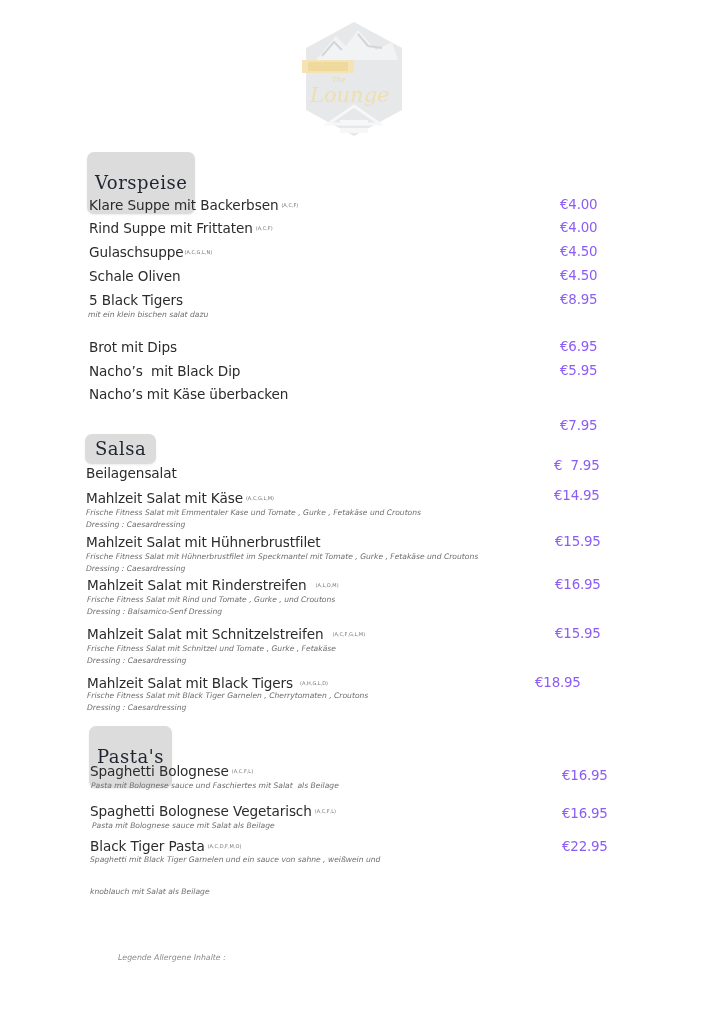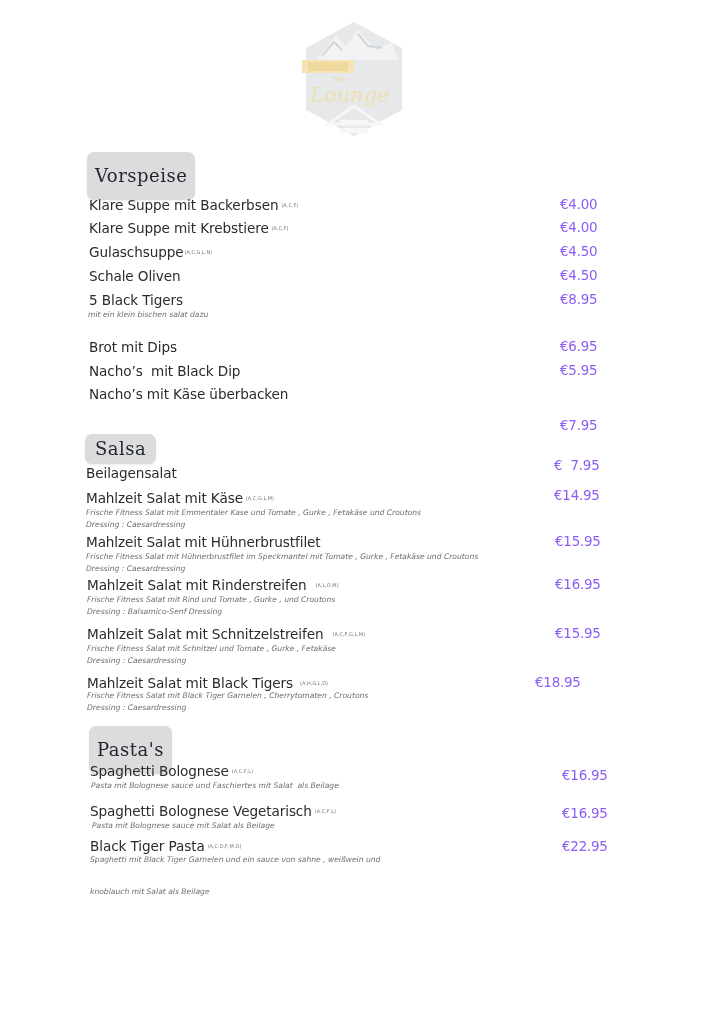--- a/index.html
+++ b/index.html
@@ -4,21 +4,21 @@
   <style>
     * { margin: 0; padding: 0; box-sizing: border-box; }
     html, body { width: 724px; height: 1024px; background: #ffffff; overflow: hidden; }
     body { position: relative; font-family: "DejaVu Sans", sans-serif; color: #2a2a2a; }
 
     .logo { position: absolute; left: 302px; top: 20px; width: 104px; height: 118px; }
 
     .section-tag {
       position: absolute; background: #dcdcdc; border-radius: 7px;
       font-family: "DejaVu Serif", serif; color: #1f2530; font-size: 18px;
-      letter-spacing: 0.5px; padding: 12px 8px; line-height: 24px;
+      letter-spacing: 0.5px; padding: 19px 8px; line-height: 24px;
       box-shadow: 0 1px 2px rgba(0,0,0,0.08);
     }
 
     .item { position: absolute; left: 0; width: 724px; }
     .item .name {
       position: absolute; font-size: 13.6px; color: #2b2b2b; white-space: nowrap;
       font-family: "DejaVu Sans", sans-serif; letter-spacing: -0.1px;
     }
     .item .allergen {
       font-size: 5px; color: #777; margin-left: 3px; vertical-align: 3px; letter-spacing: 0;
@@ -55,21 +55,21 @@
   </svg>
 </div>
 
 <div class="section-tag" style="left:87px; top:152px;">Vorspeise</div>
 
 <div class="item" style="top:197px;">
   <span class="name" style="left:89px;"><span>Klare Suppe mit Backerbsen</span><span class="allergen">(A,C,F)</span></span>
   <span class="price" style="left:560px;">€4.00</span>
 </div>
 <div class="item" style="top:220px;">
-  <span class="name" style="left:89px;"><span>Klare Suppe mit Krebstiere</span><span class="allergen">(A,C,F)</span></span>
+  <span class="name" style="left:89px;"><span>Rind Suppe mit Frittaten</span><span class="allergen">(A,C,F)</span></span>
   <span class="price" style="left:560px;">€4.00</span>
 </div>
 <div class="item" style="top:244px;">
   <span class="name" style="left:89px;"><span>Gulaschsuppe</span><span class="allergen" style="margin-left:1px;">(A,C,G,L,N)</span></span>
   <span class="price" style="left:560px;">€4.50</span>
 </div>
 <div class="item" style="top:268px;">
   <span class="name" style="left:89px;">Schale Oliven</span>
   <span class="price" style="left:560px;">€4.50</span>
 </div>
@@ -141,13 +141,14 @@
   <span class="price" style="left:562px; top:3px;">€16.95</span>
 </div>
 <div class="item" style="top:838px;">
   <span class="name" style="left:90px;"><span>Black Tiger Pasta</span><span class="allergen">(A,C,D,F,M,O)</span></span>
   <span class="desc" style="left:90px; top:16px;">Spaghetti mit Black Tiger Garnelen und ein sauce von sahne , weißwein und</span>
   <span class="desc" style="left:90px; top:28px;margin-top:20px;">knoblauch mit Salat als Beilage</span>
   <span class="price" style="left:562px; top:1px;">€22.95</span>
 </div>
 
 <div class="legend">
+  <div>Legende Allergene Inhalte :</div>
 </div>
 
 </body></html>

